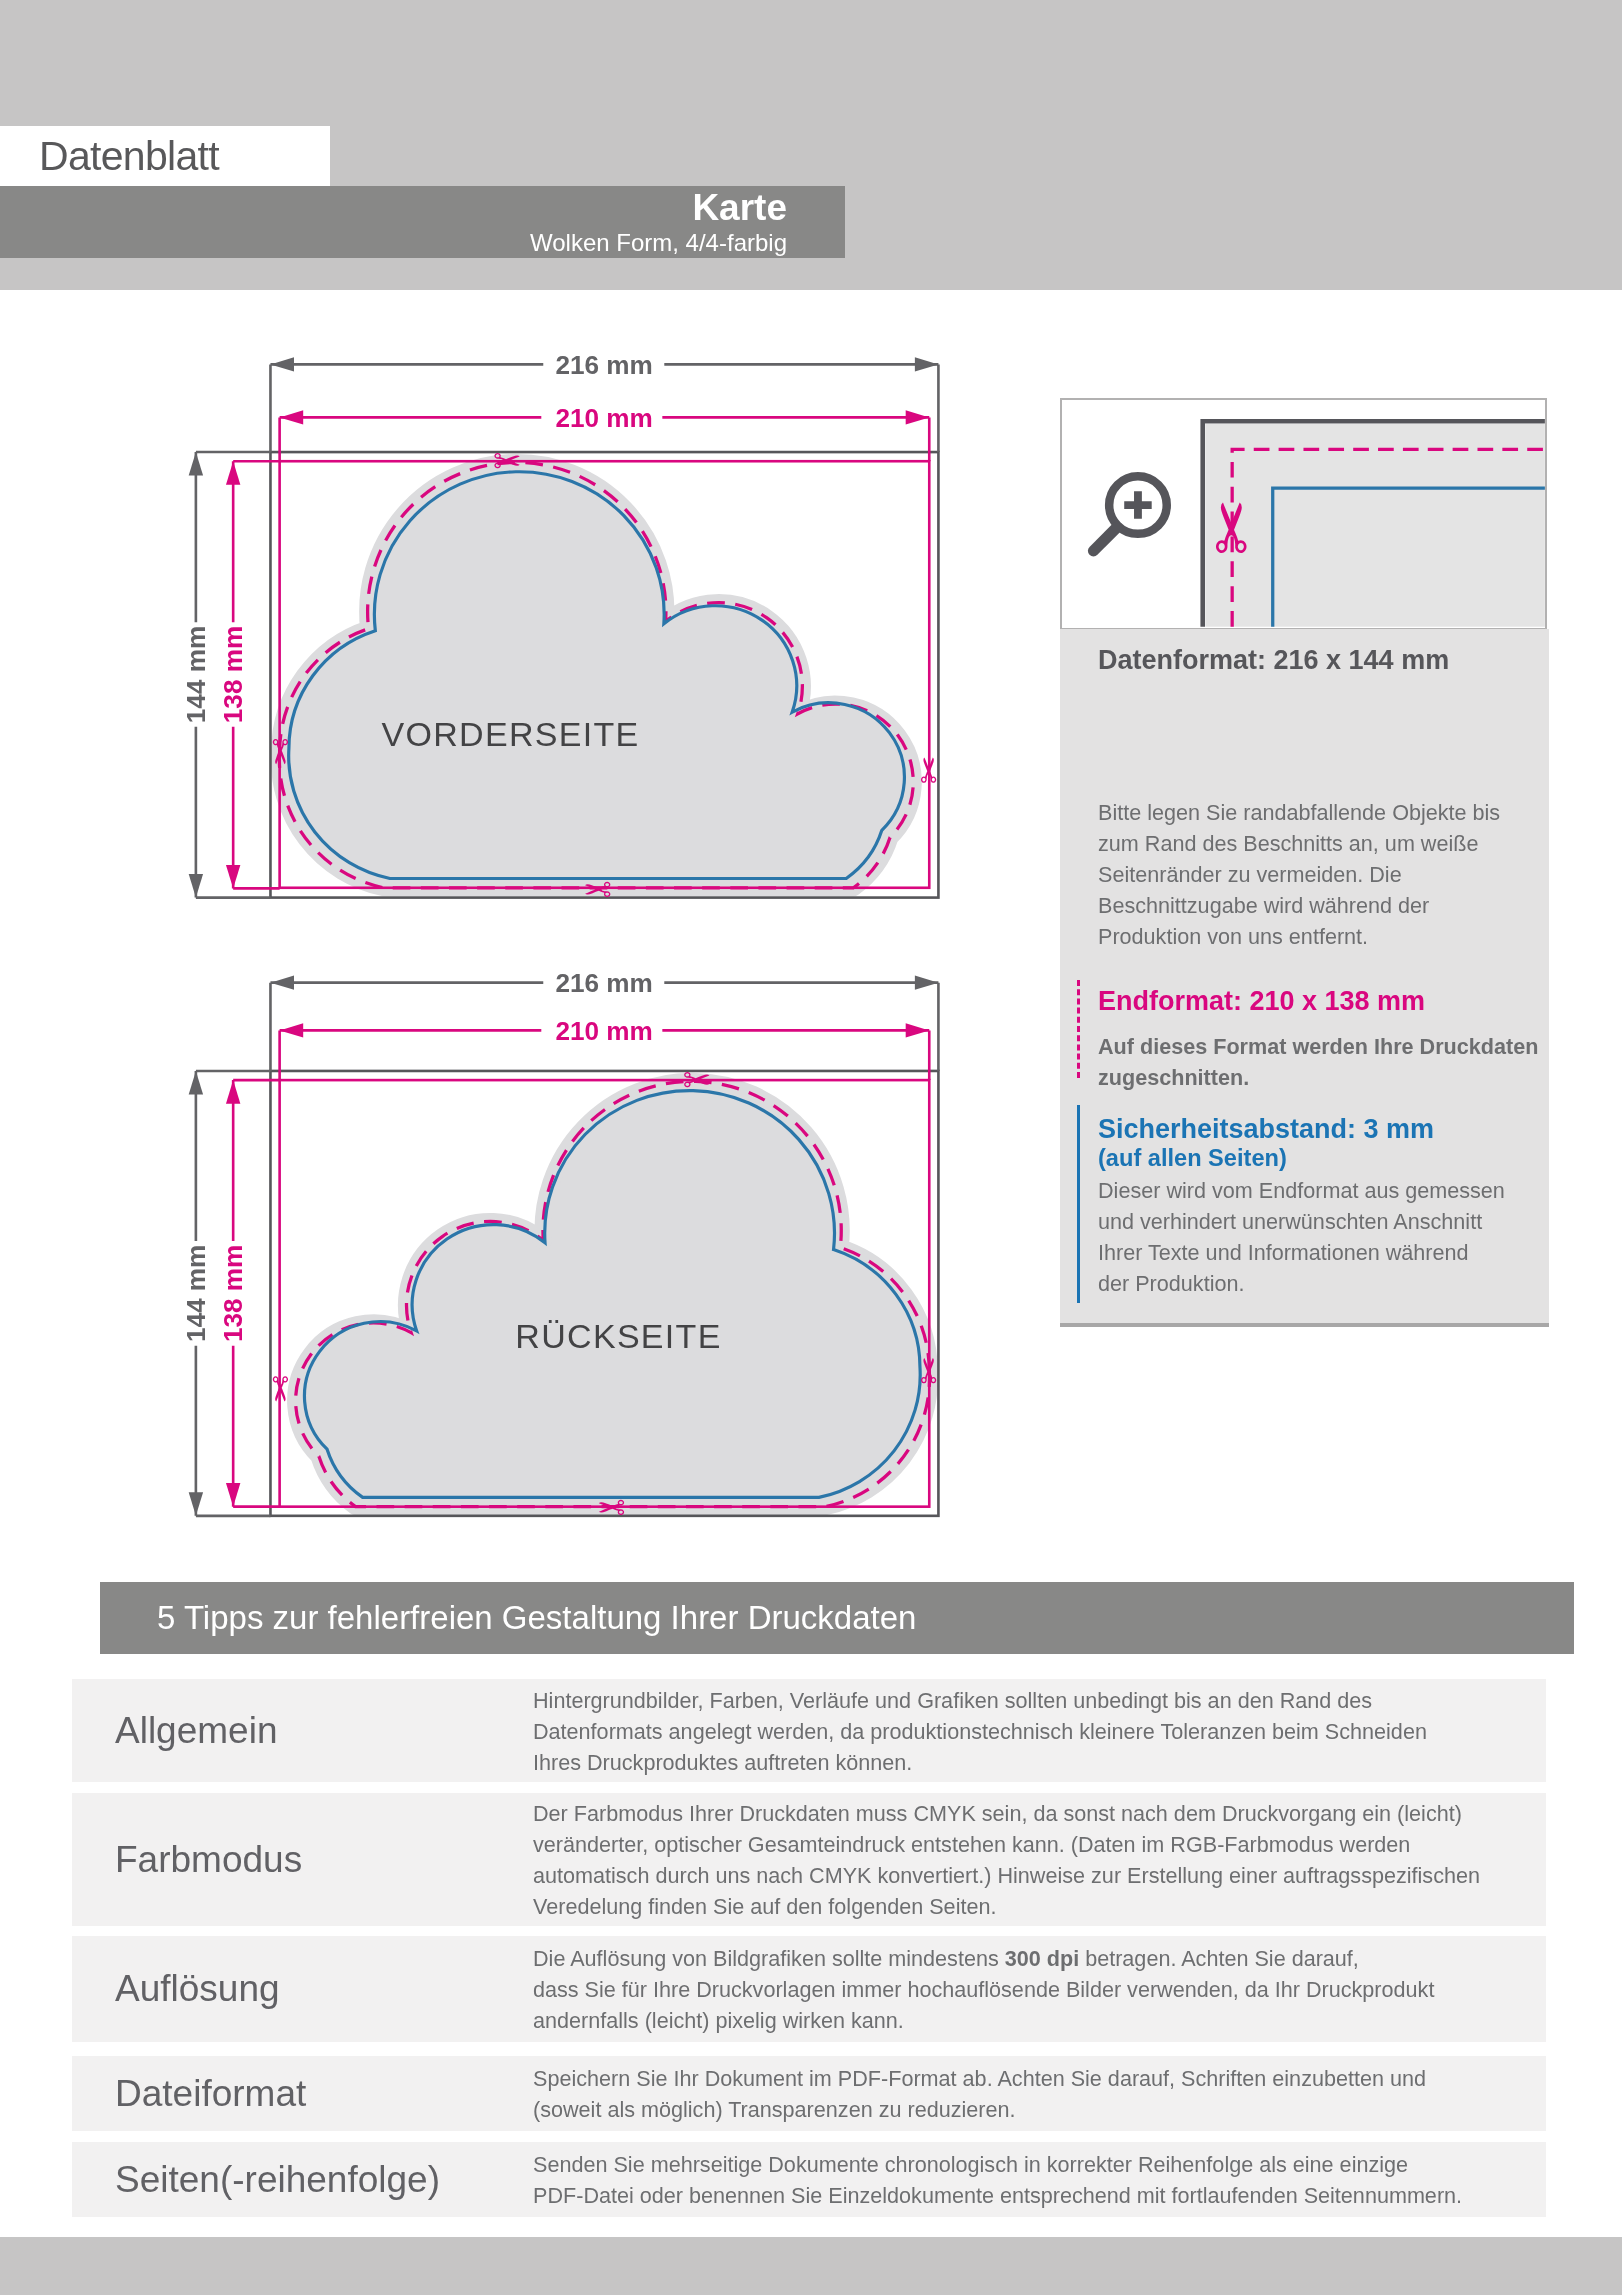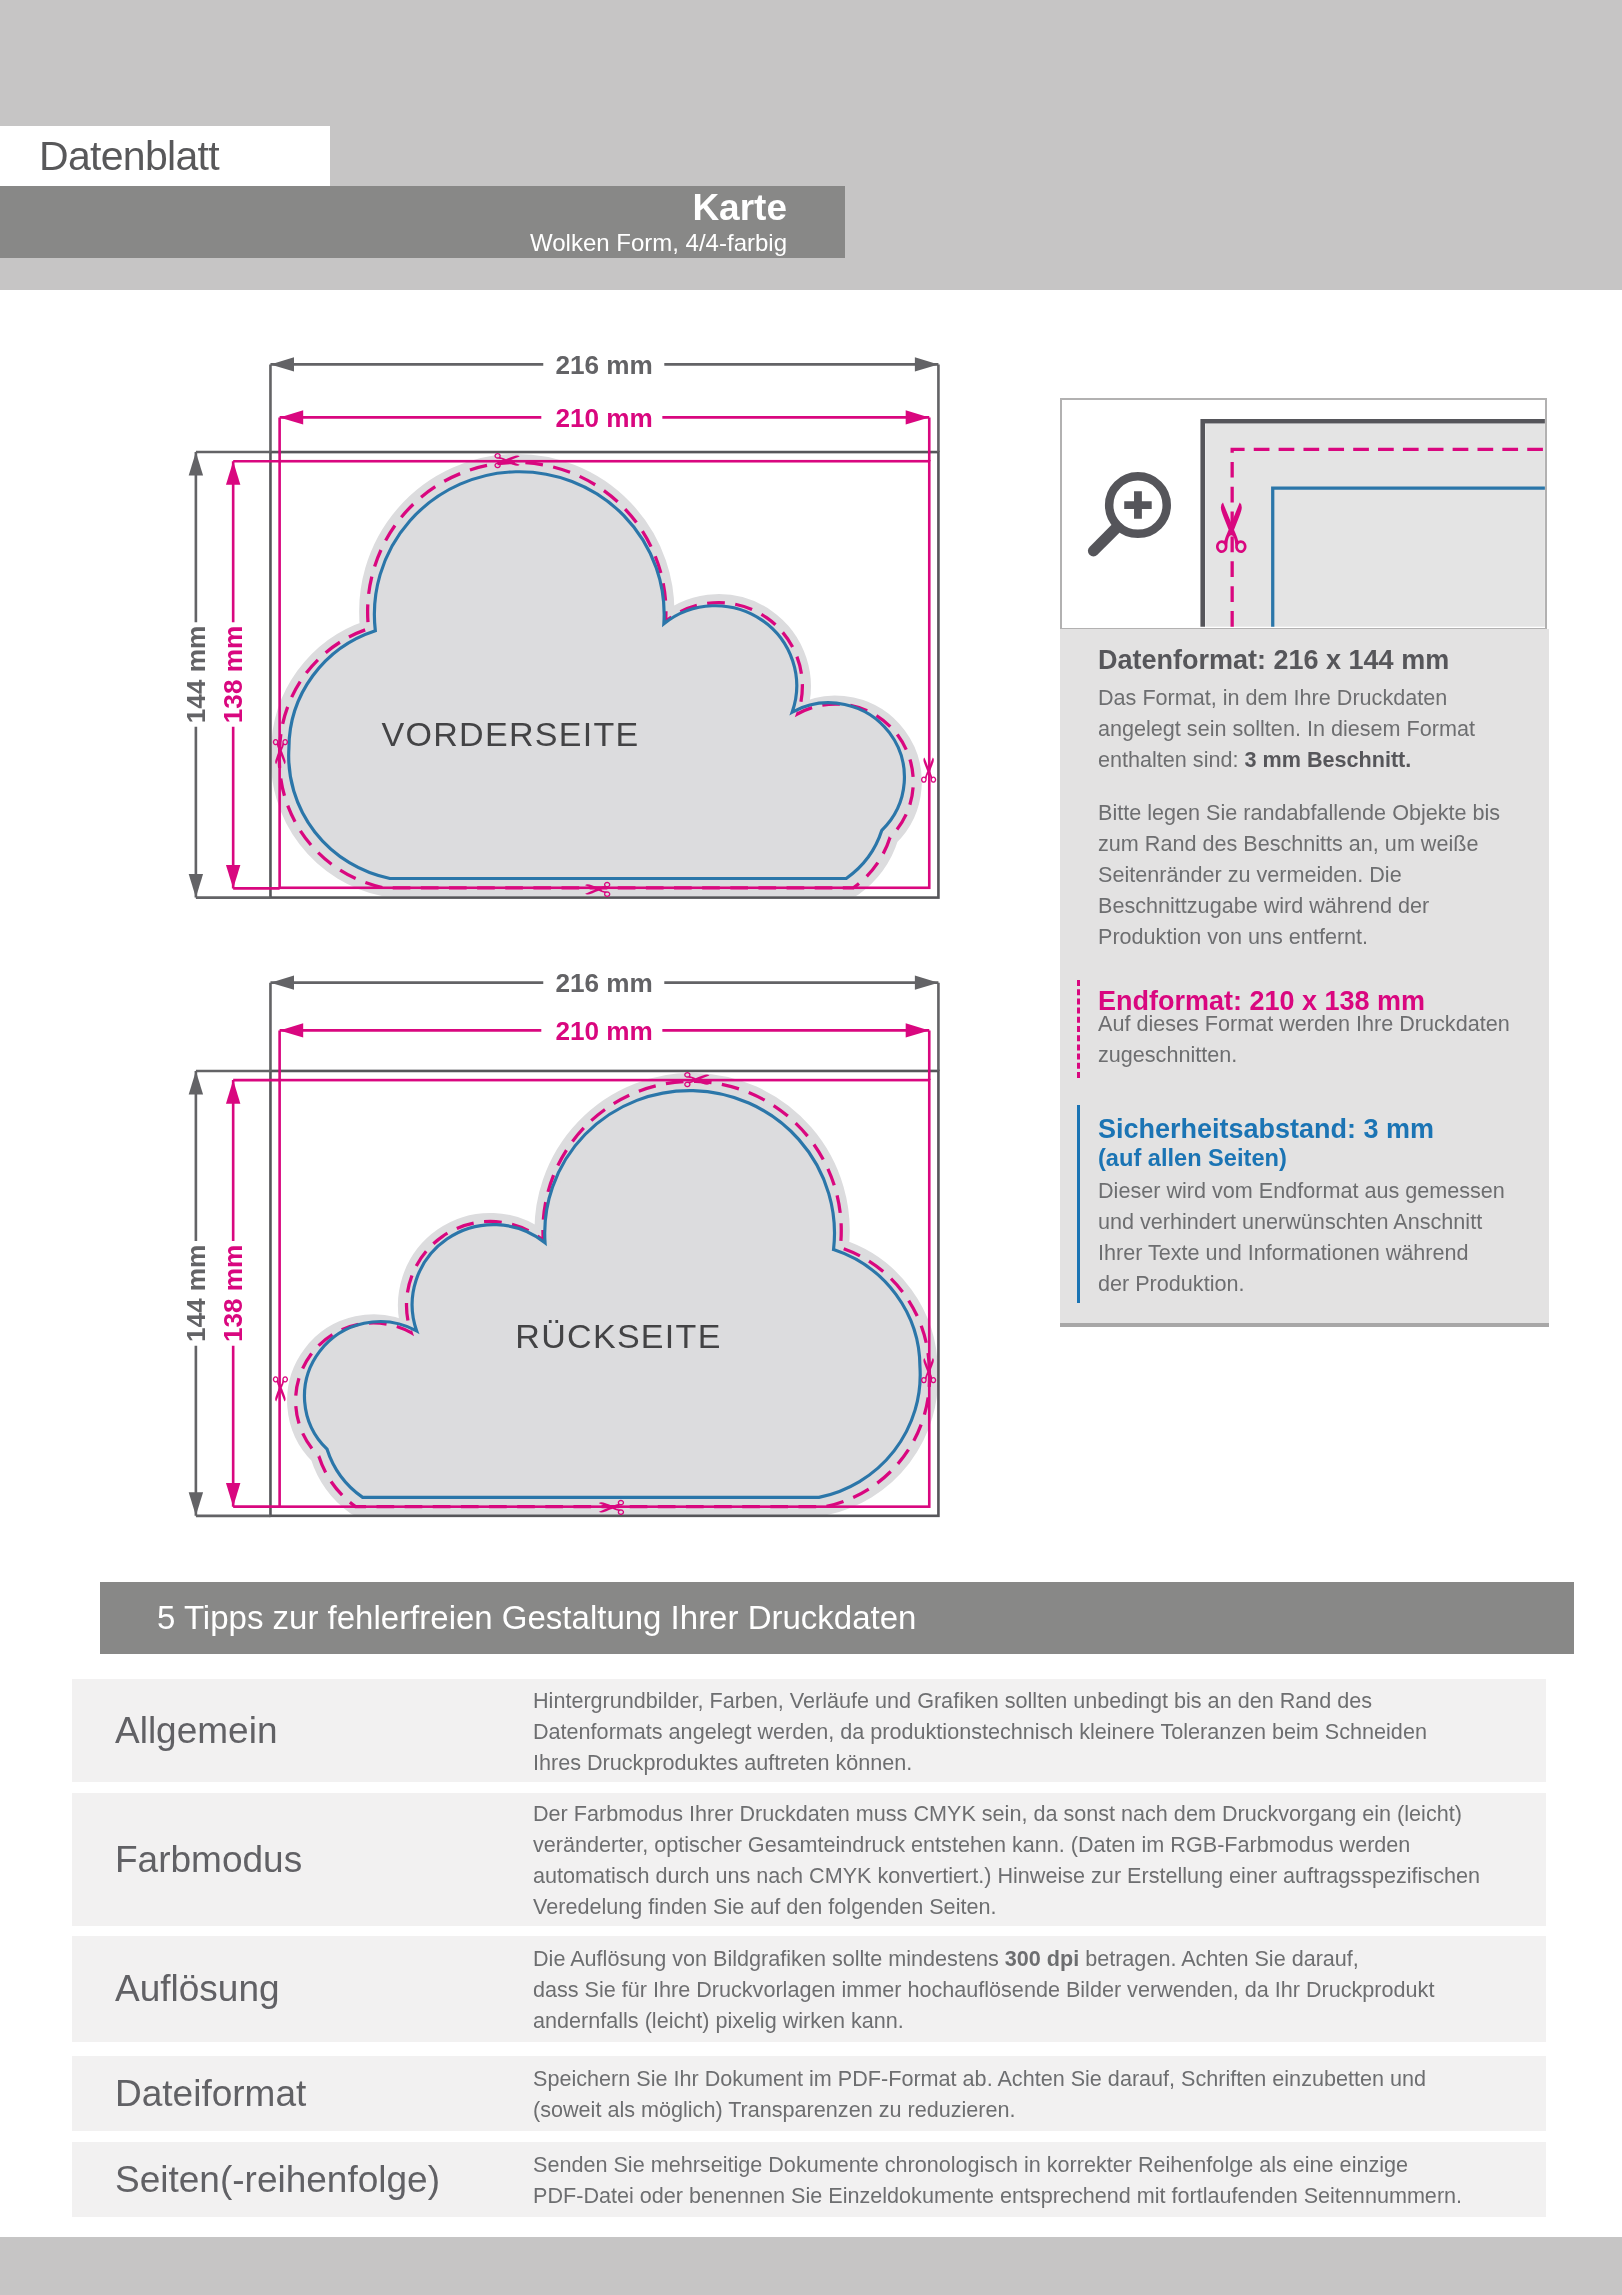--- a/index.html
+++ b/index.html
@@ -67,36 +67,31 @@
 </div>
 <div class="abs head-bar">
   <span class="product">Karte</span>
   <span class="variant">Wolken Form, 4/4-farbig</span>
 </div>
 
 <div class="abs info-box"></div>
 
 <div class="abs info-panel">
   <div class="panel-text pt-title" style="top:15.7px;">Datenformat: 216 x 144 mm</div>
-  <div class="panel-text pt-body" style="top:53px;">
-    <div>Das Format, in dem Ihre Druckdaten</div>
-    <div>angelegt sein sollten. In diesem Format</div>
-    <div><span>enthalten sind: </span><span class="b">3 mm Beschnitt.</span></div>
-  </div>
   <div class="panel-text pt-body" style="top:168px;">
     <div>Bitte legen Sie randabfallende Objekte bis</div>
     <div>zum Rand des Beschnitts an, um weiße</div>
     <div>Seitenränder zu vermeiden. Die</div>
     <div>Beschnittzugabe wird während der</div>
     <div>Produktion von uns entfernt.</div>
   </div>
 
   <div class="marker-dash" style="top:351px;height:98px;"></div>
   <div class="panel-text pt-title magenta" style="top:357px;">Endformat: 210 x 138 mm</div>
-  <div class="panel-text pt-body" style="top:379px;">
+  <div class="panel-text pt-body" style="top:402px;font-weight:bold;">
     <div>Auf dieses Format werden Ihre Druckdaten</div>
     <div>zugeschnitten.</div>
   </div>
 
   <div class="marker-solid" style="top:476px;height:198px;"></div>
   <div class="panel-text pt-title blue" style="top:485px;">Sicherheitsabstand: 3 mm</div>
   <div class="panel-text pt-sub" style="top:516px;font-weight:bold;">(auf allen Seiten)</div>
   <div class="panel-text pt-body" style="top:546px;">
     <div>Dieser wird vom Endformat aus gemessen</div>
     <div>und verhindert unerwünschten Anschnitt</div>

